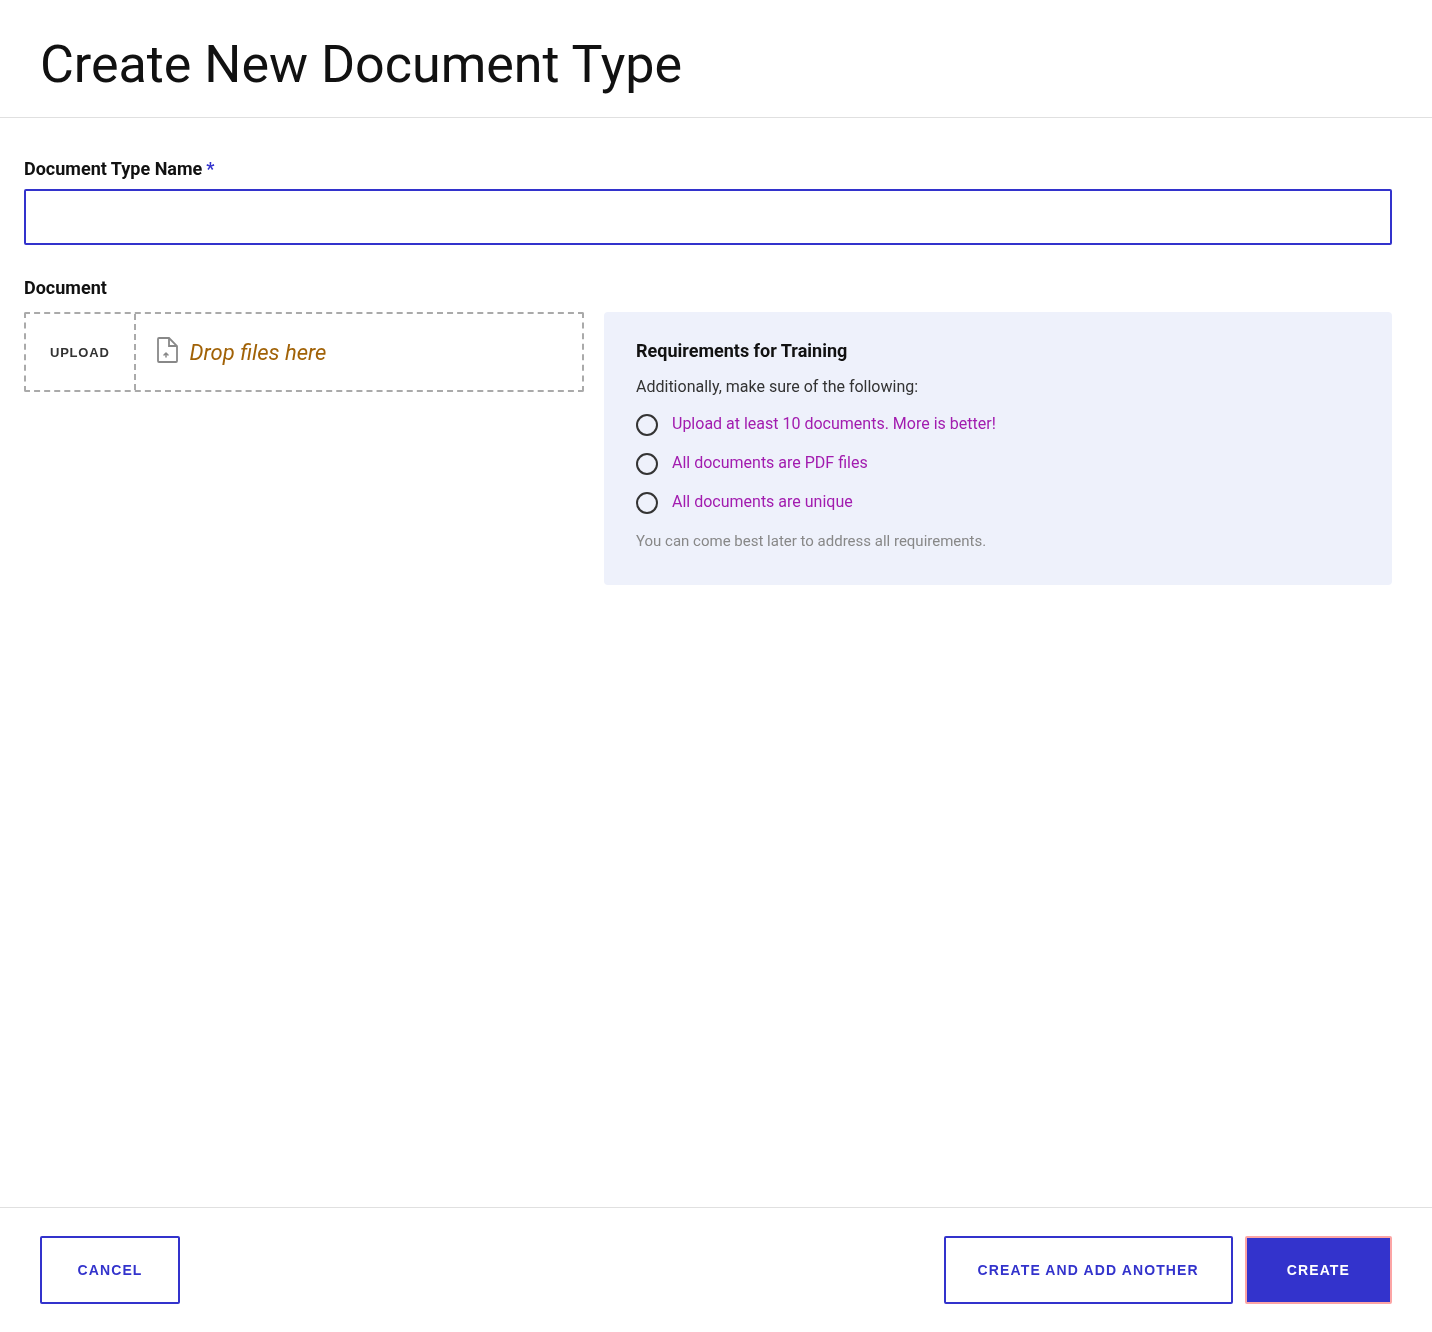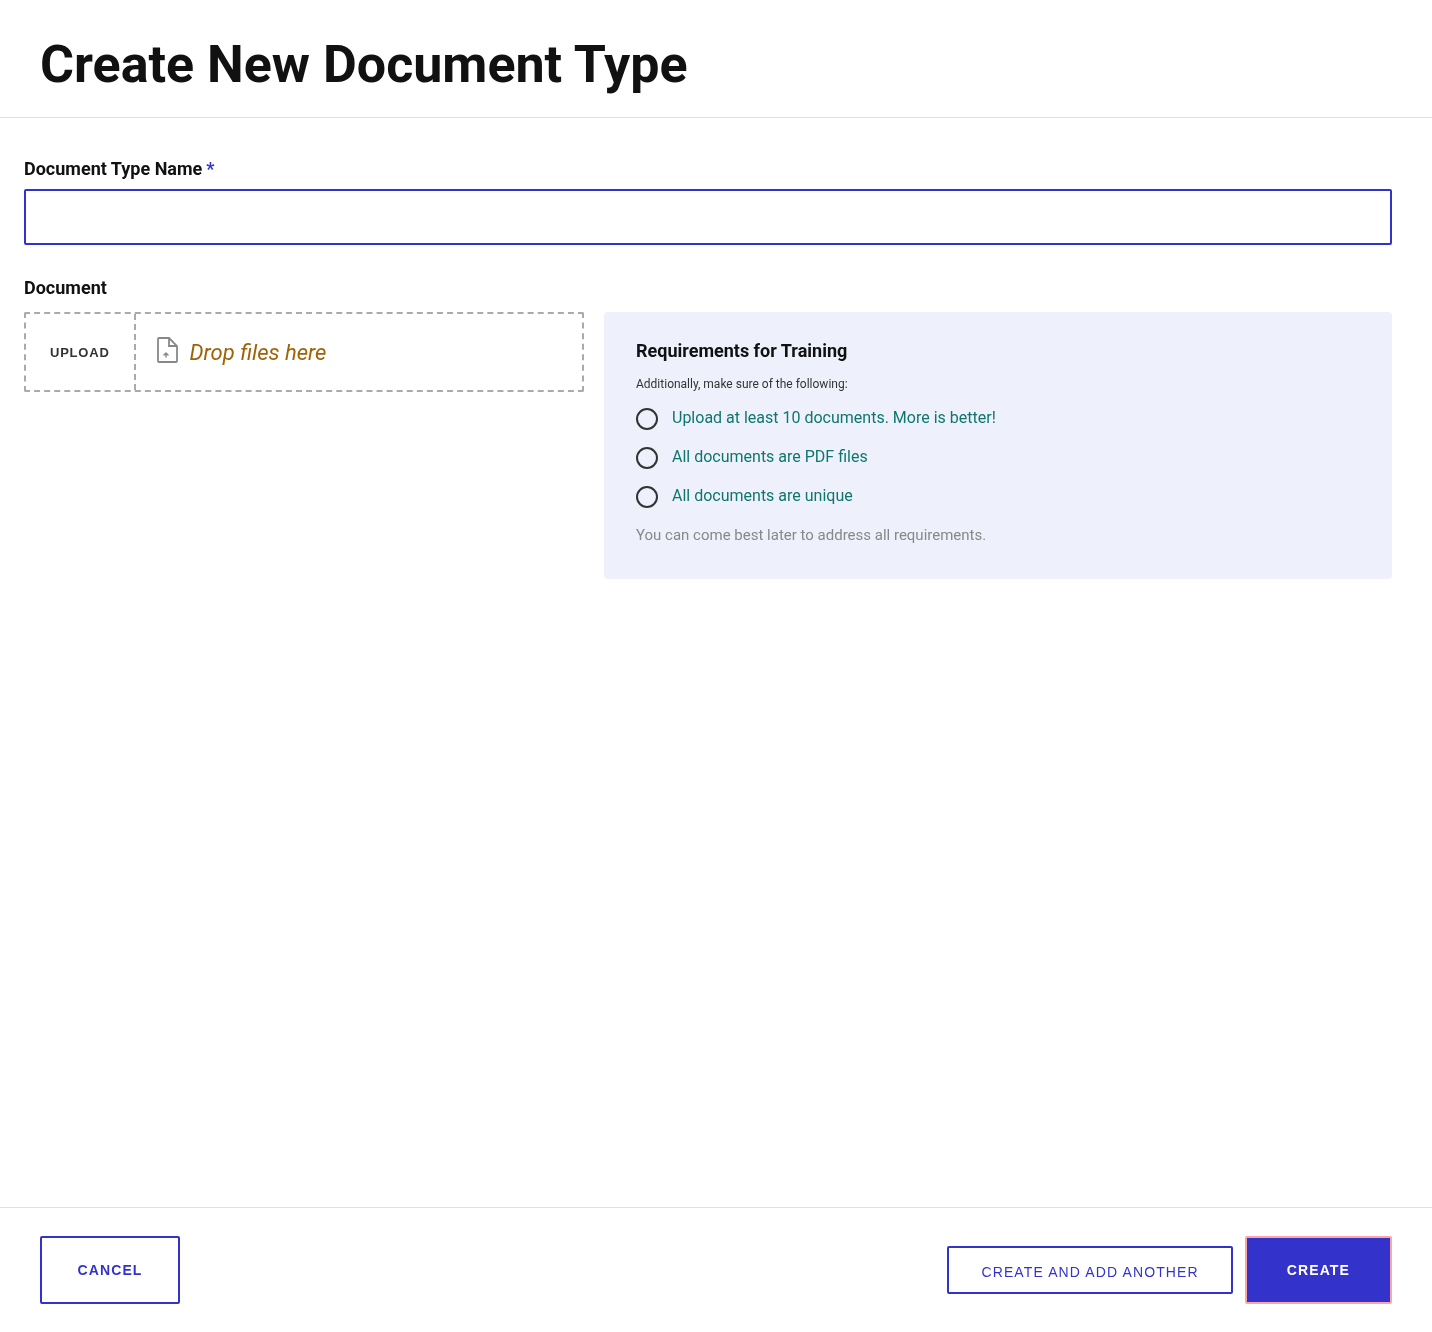--- a/index.html
+++ b/index.html
@@ -24,21 +24,21 @@
       flex: 1;
     }
 
     .header-section {
       padding: 36px 40px 24px 40px;
       border-bottom: 1px solid #e0e0e0;
     }
 
     .page-title {
       font-size: 52px;
-      font-weight: 700;
+      font-weight: 400;
       color: #111111;
       line-height: 1.1;
     }
 
     .content-section {
       padding: 40px 40px 40px 24px;
       flex: 1;
     }
 
     .field-label {
@@ -156,38 +156,38 @@
       font-size: 16px;
     }
 
     .external-icon {
       display: inline-block;
       font-size: 14px;
       margin-left: 3px;
     }
 
     .additionally-text {
-      font-size: 12px;
+      font-size: 16px;
       color: #333333;
       margin-bottom: 14px;
       line-height: 1.5;
     }
 
     .requirements-list {
       list-style: none;
       margin-bottom: 16px;
     }
 
     .requirements-list li {
       display: flex;
       align-items: flex-start;
       gap: 14px;
       margin-bottom: 16px;
       font-size: 16px;
-      color: #0f766e;
+      color: #a21caf;
       line-height: 1.4;
     }
 
     .circle-icon {
       width: 22px;
       height: 22px;
       border: 2.5px solid #333333;
       border-radius: 50%;
       flex-shrink: 0;
       margin-top: 1px;
@@ -224,26 +224,26 @@
       border-radius: 2px;
       height: 68px;
       min-width: 140px;
     }
 
     .create-and-add-button {
       border: 2px solid #3333cc;
       background: #ffffff;
       color: #3333cc;
       font-size: 14px;
-      font-weight: 400;
+      font-weight: 700;
       letter-spacing: 0.08em;
       padding: 16px 32px;
       cursor: pointer;
       border-radius: 2px;
-      height: 48px;
+      height: 68px;
       min-width: 280px;
     }
 
     .create-button {
       border: 2px solid #fca5a5;
       background: #3333cc;
       color: #ffffff;
       font-size: 14px;
       font-weight: 700;
       letter-spacing: 0.08em;

